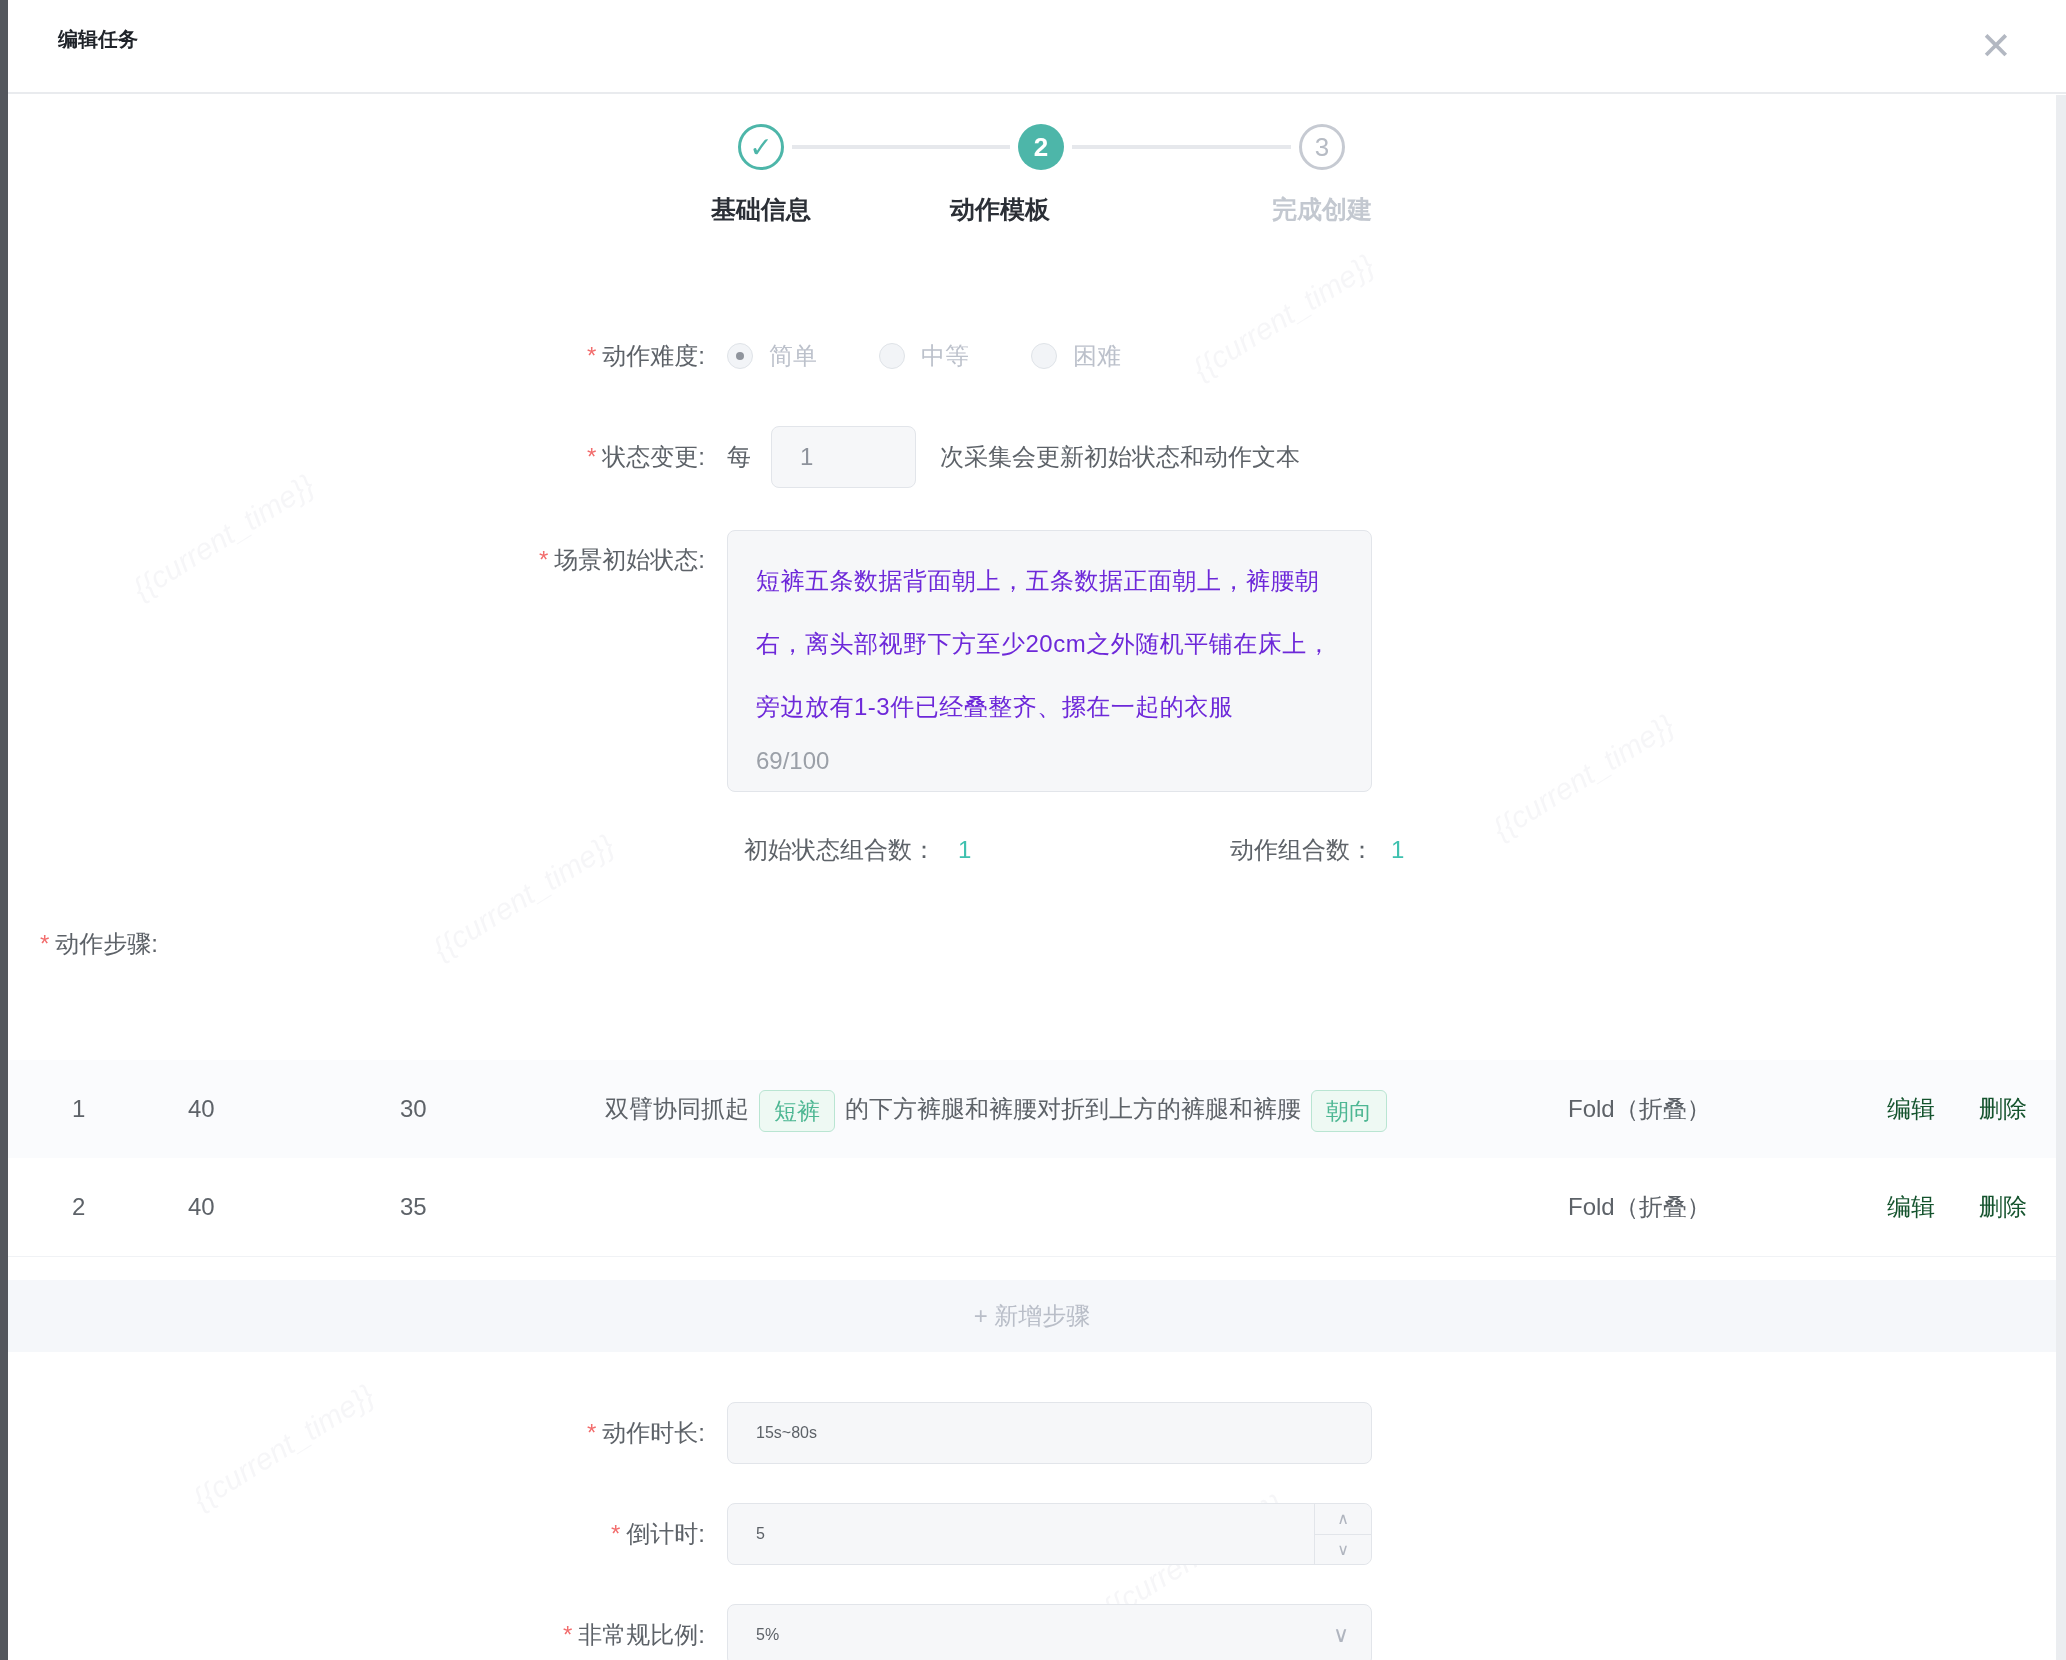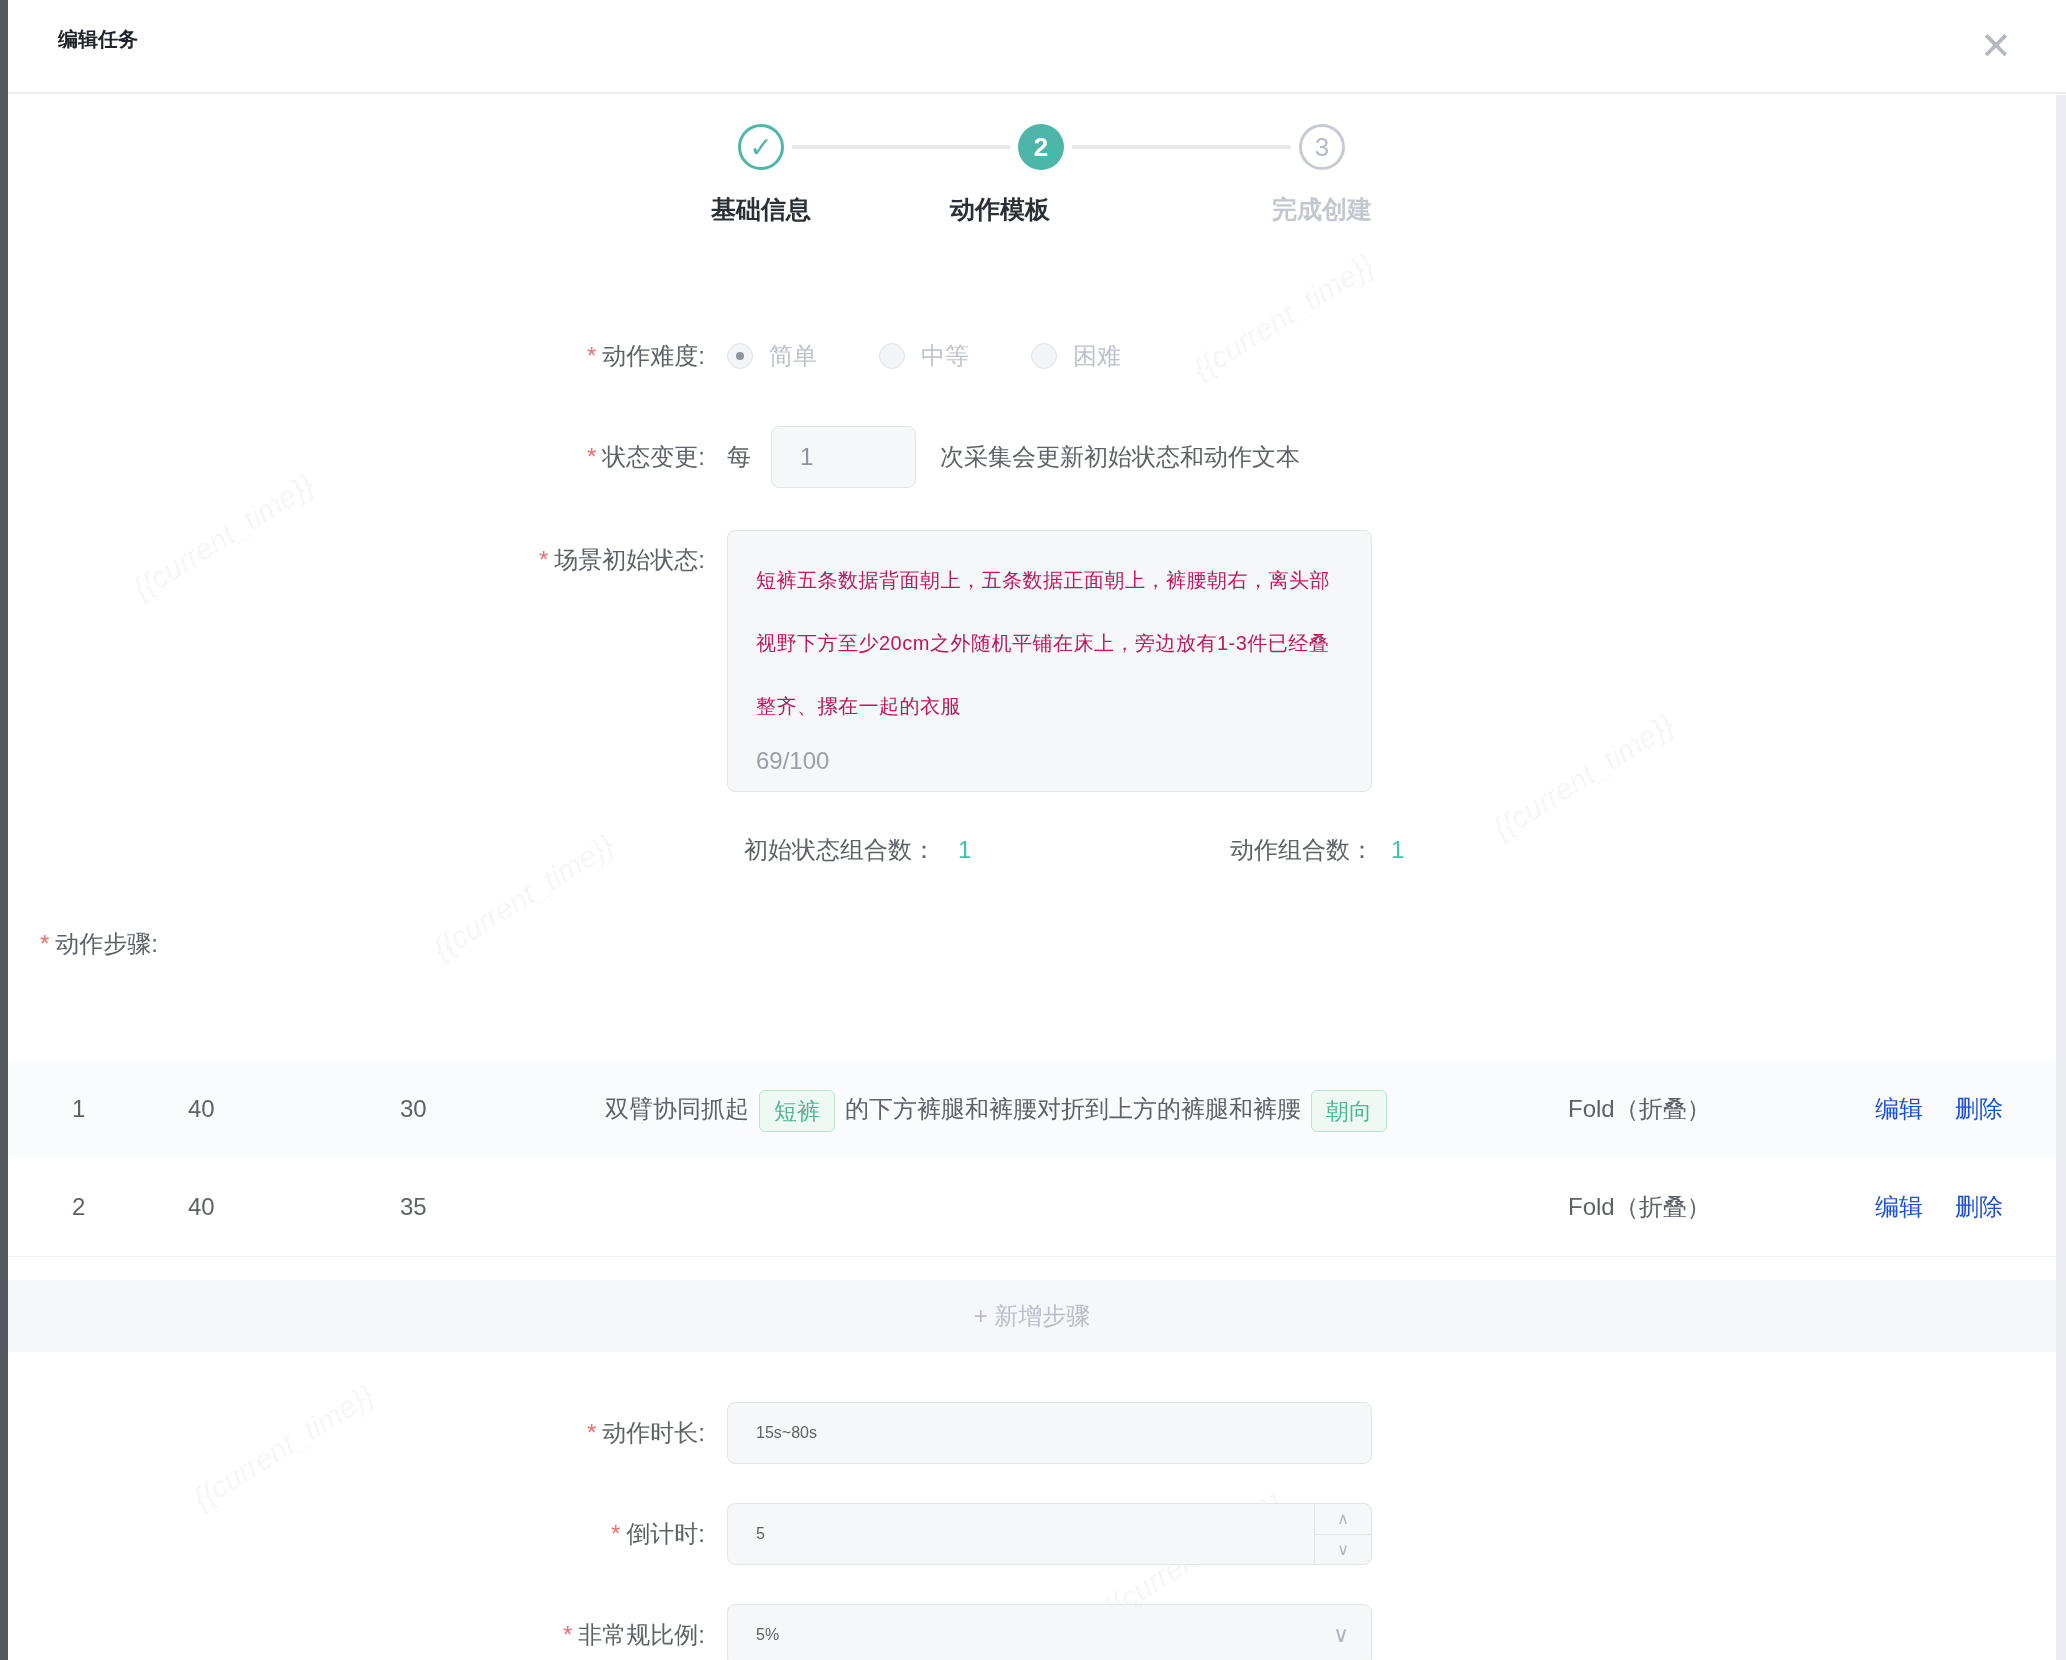--- a/index.html
+++ b/index.html
@@ -47,37 +47,37 @@
   
   .radio-group{position:absolute;left:727px;top:0;display:flex;align-items:center;height:52px;}
   .radio{display:flex;align-items:center;margin-right:62px;cursor:pointer;}
   .radio-circle{width:26px;height:26px;border-radius:50%;box-sizing:border-box;
       border:1px solid #dfe3e8;background:#f2f4f7;position:relative;}
   .radio.checked .radio-circle::after{content:"";position:absolute;left:8px;top:8px;width:8px;height:8px;
       border-radius:50%;background:#8f949c;}
   .radio-label{margin-left:16px;font-size:24px;color:#bcc1cb;}
 
   
-  .ta-text{position:absolute;left:28px;right:28px;top:18px;font-size:20px;line-height:63px;
-      color:#be185d;letter-spacing:0.5px;}
+  .ta-text{position:absolute;left:28px;right:28px;top:18px;font-size:24px;line-height:63px;
+      color:#6d28d9;letter-spacing:0.5px;}
   .ta-counter{position:absolute;left:28px;bottom:16px;font-size:24px;color:#9ba0a8;}
 
   .combo-val{color:#3fc1af;margin-left:10px;}
   .combo-label{color:#5d6268;font-size:24px;}
 
   
   .tbl-header-cell{position:absolute;top:0;height:56px;line-height:56px;
       font-size:24px;font-weight:700;color:#2b2f36;white-space:nowrap;}
   .tbl-row{position:absolute;left:8px;right:10px;height:98px;}
   .tbl-cell{position:absolute;top:0;height:98px;line-height:98px;font-size:24px;
       color:#5d6268;white-space:nowrap;}
   .tag{display:inline-block;padding:0 14px;margin:0 10px;border:1px solid #b9e5d2;
       background:#eef9f3;color:#4eb793;border-radius:6px;font-size:23px;
       line-height:40px;height:40px;vertical-align:middle;}
-  .op-link{color:#1d4ed8;margin-right:32px;cursor:pointer;}
+  .op-link{color:#14532d;margin-right:32px;cursor:pointer;margin-left:12px;}
   .add-row{position:absolute;left:8px;right:10px;height:72px;background:#f5f7fa;
       text-align:center;line-height:72px;font-size:24px;color:#b9bec8;cursor:pointer;}
 
   .field-text{position:absolute;left:28px;top:0;line-height:60px;font-size:16px;color:#5d6268;}
 
   
   .spinner{position:absolute;right:0;top:0;width:57px;height:100%;box-sizing:border-box;
       border-left:1px solid #e2e5ea;display:flex;flex-direction:column;}
   .spin-btn{flex:1;display:flex;align-items:center;justify-content:center;
       color:#b0b5bf;font-size:16px;cursor:pointer;background:#f6f7f9;}

